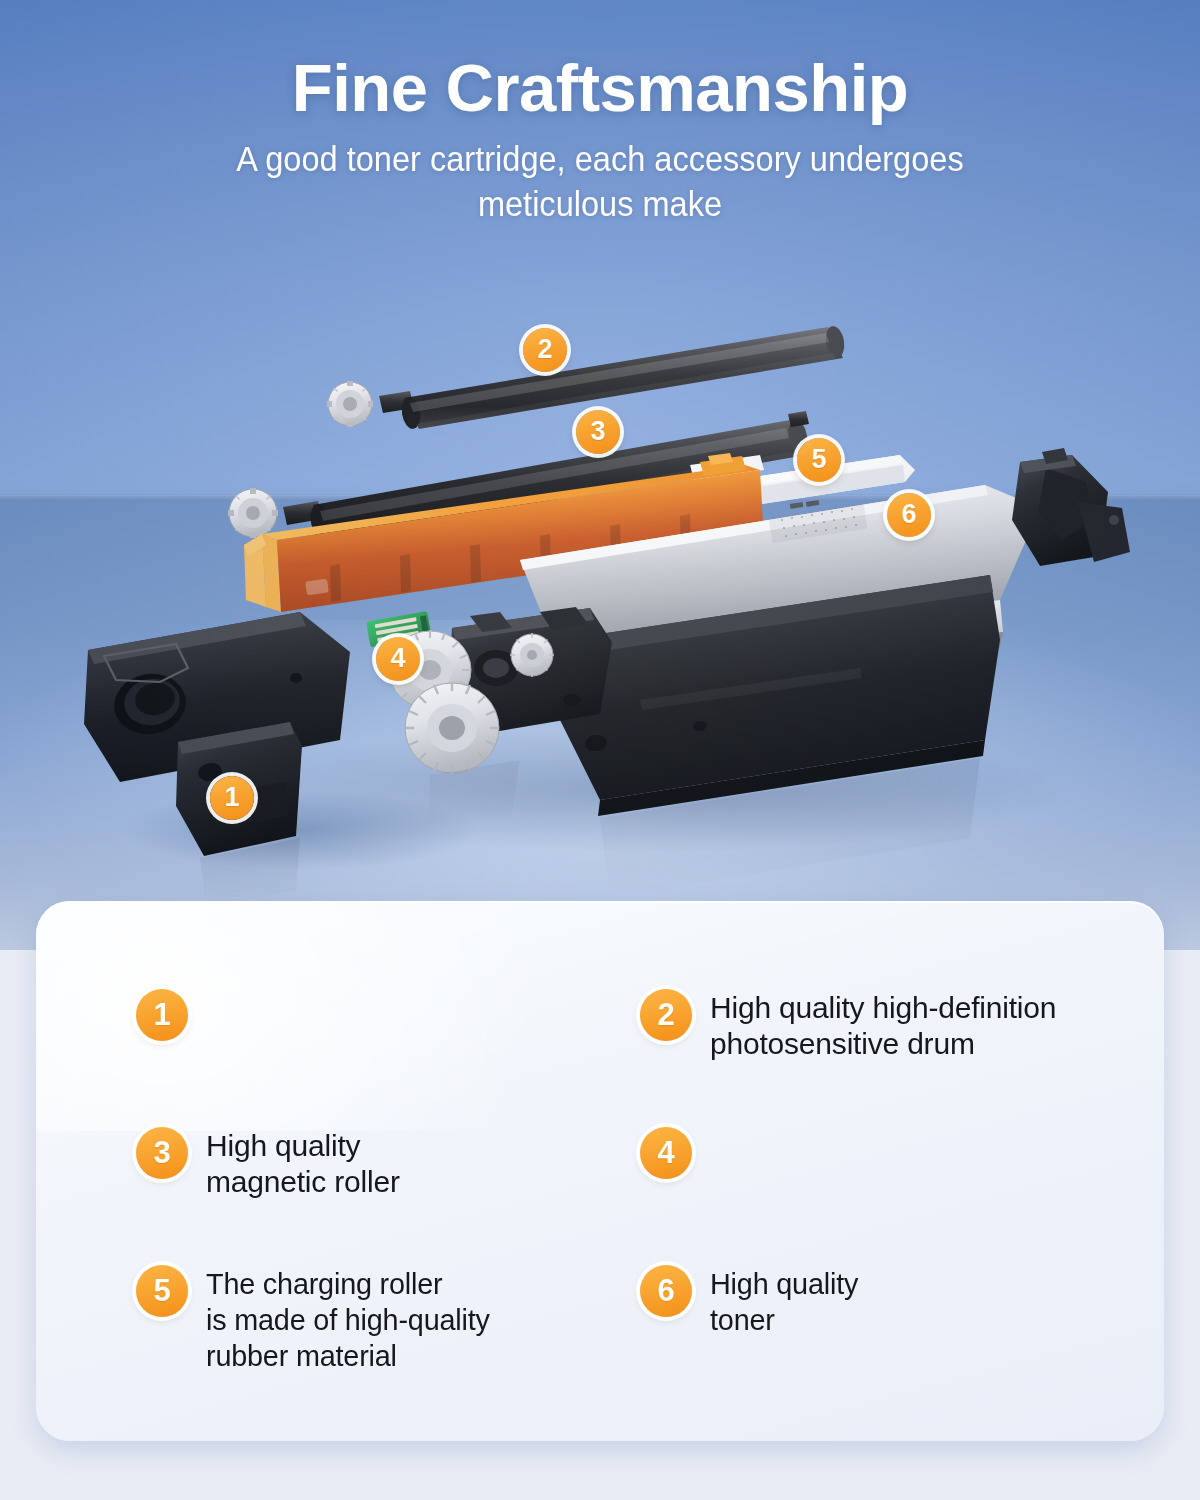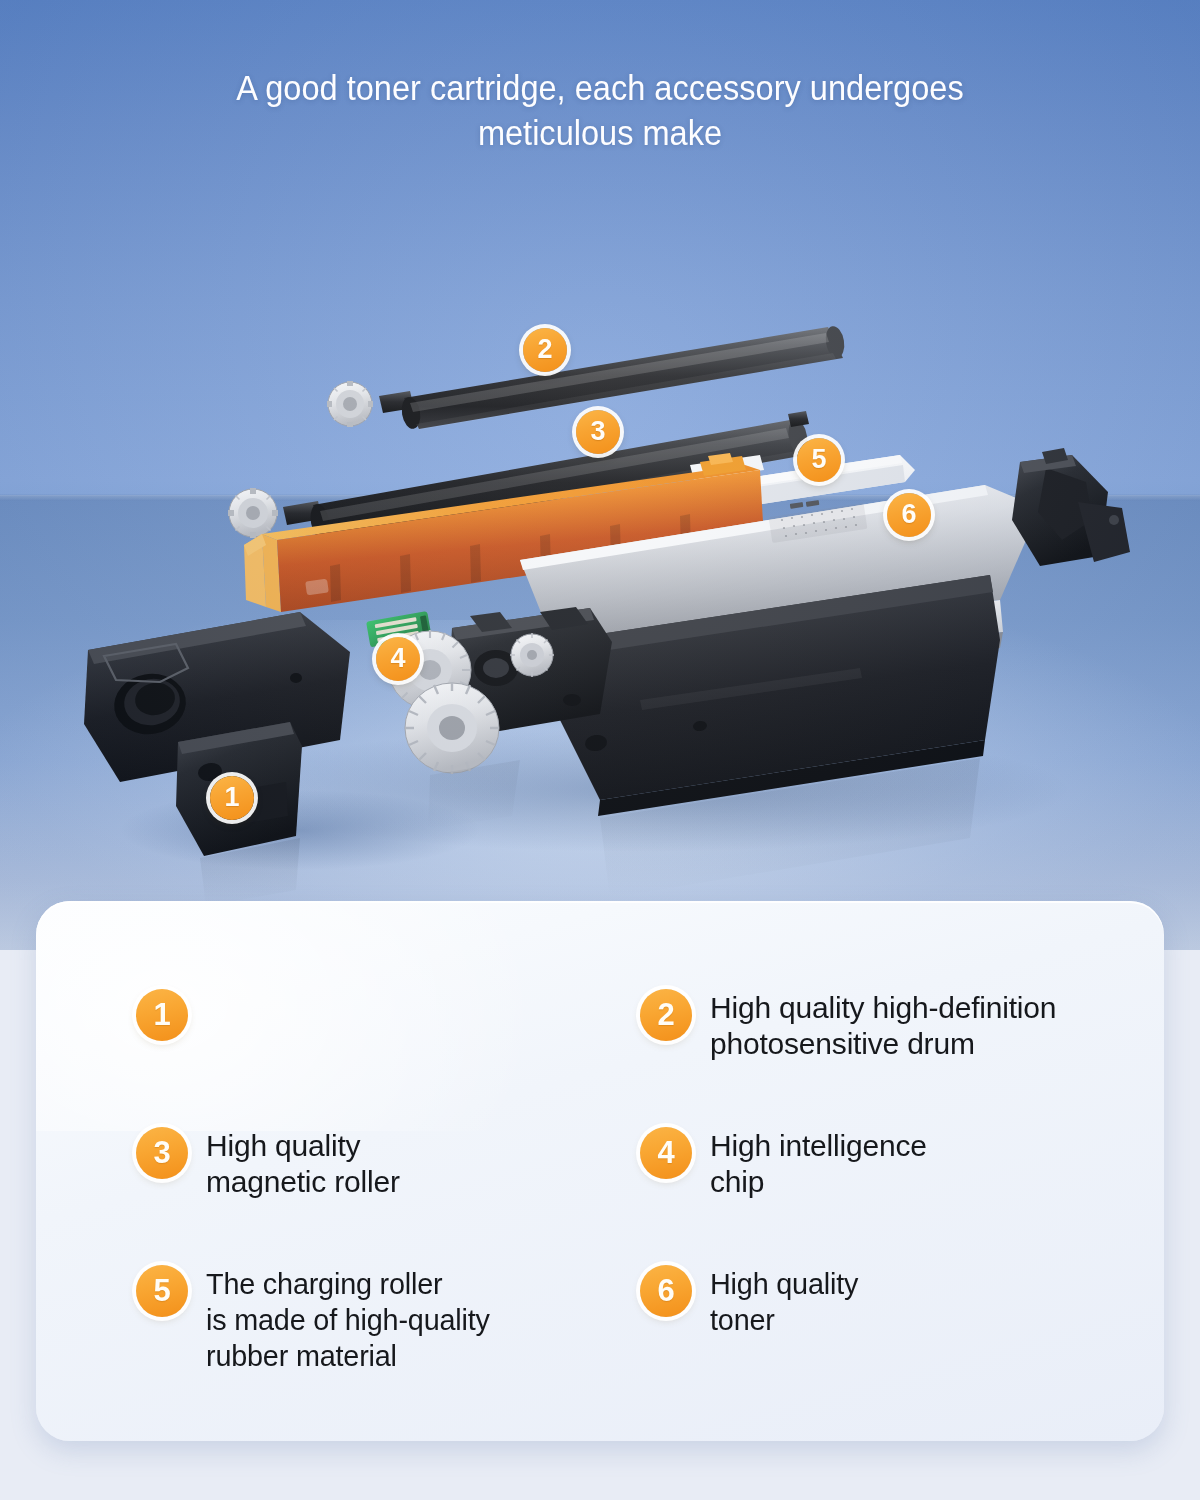--- a/index.html
+++ b/index.html
@@ -425,20 +425,21 @@
       </g>
 
       <path d="M600 818 L980 758 L970 838 L610 898 Z" fill="url(#reflFade)" opacity=".30"></path>
       <path d="M430 775 L520 760 L512 816 L428 830 Z" fill="url(#reflFade)" opacity=".22"></path>
     </svg>
   </div>
 
   <div id="vignette"></div>
 
   <div id="header-block">
+    <h1 id="title">Fine Craftsmanship</h1>
     <p id="subtitle">A good toner cartridge, each accessory undergoes meticulous make</p>
   </div>
 
   <div id="pins">
     <div class="pin" style="left:210px; top:776px;">
       <span>1</span>
     </div>
     <div class="pin" style="left:523px; top:328px;">
       <span>2</span>
     </div>
@@ -480,22 +481,20 @@
         <span>3</span>
       </div>
       <div class="ftext">High quality
 magnetic roller</div>
     </div>
 
     <div class="feature r2">
       <div class="fbadge">
         <span>4</span>
       </div>
-      <div class="ftext">High intelligence
-chip</div>
     </div>
 
     <div class="feature r3">
       <div class="fbadge">
         <span>5</span>
       </div>
       <div class="ftext">The charging roller
 is made of high-quality
 rubber material</div>
     </div>

